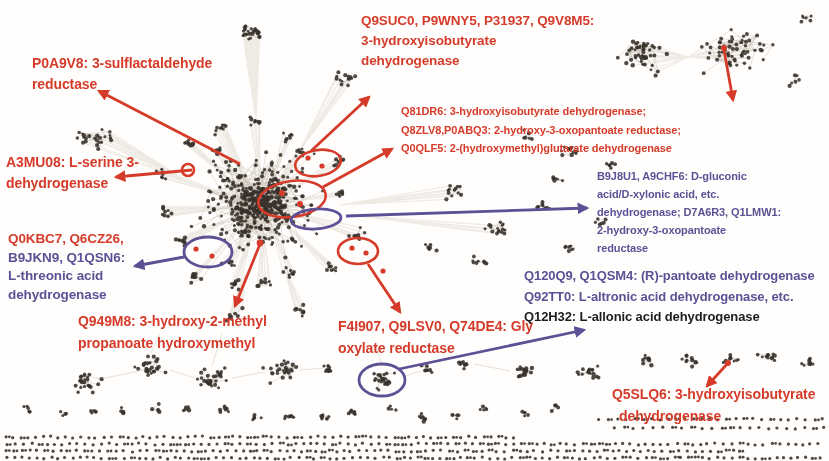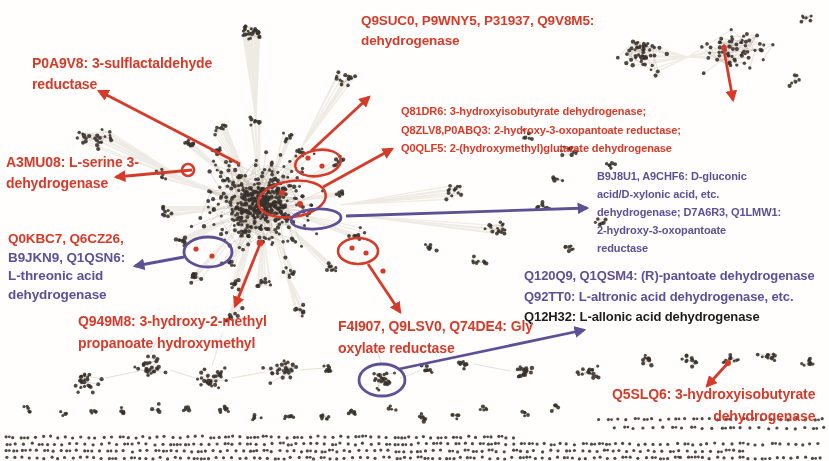--- a/index.html
+++ b/index.html
@@ -14,21 +14,21 @@
   .black{color:var(--ink,#1d1d1d);}
   #lb-p0a9v8{left:32px;top:53px;font-size:14px;line-height:21px;}
   #lb-q9suc0{left:361px;top:11px;font-size:13.5px;line-height:20px;}
   #lb-q81dr6{left:401px;top:102px;font-size:11px;line-height:18.5px;}
   #lb-a3mu08{left:6px;top:152px;font-size:14px;line-height:21px;}
   #lb-q0kbc7{left:8px;top:230px;font-size:13.5px;line-height:18.5px;}
   #lb-q949m8{left:78px;top:311px;font-size:14px;line-height:21.5px;}
   #lb-b9j8u1{left:597px;top:167px;font-size:11px;line-height:18px;}
   #lb-q120q9{left:524px;top:266px;font-size:13px;line-height:20.5px;}
   #lb-f4i907{left:338px;top:316px;font-size:14px;line-height:21.5px;}
-  #lb-q5slq6{left:612px;top:384px;font-size:14px;line-height:21.5px;text-align:right;}
+  #lb-q5slq6{left:612px;top:384px;font-size:14px;line-height:21.5px;}
   #lb-q5slq6 .ln:nth-child(2){margin-left:7px;}
   .er{stroke:var(--red,#d63b2a);stroke-width:2.6;fill:none;}
   .ep{stroke:var(--purple,#5d5095);stroke-width:2.8;fill:none;}
   .ar{stroke:var(--red,#d63b2a);stroke-width:2.8;}
   .ap{stroke:var(--purple,#5d5095);stroke-width:2.8;}
   .mk{fill:var(--red,#d63b2a);}
 </style>
 </head>
 <body>
 
@@ -1832,20 +1832,21 @@
         <circle cx="820.1" cy="457.9" r="1.6"></circle>
       </g>
     </svg>
 
   <div class="label" id="lb-p0a9v8">
     <div class="ln red">P0A9V8: 3-sulflactaldehyde</div>
     <div class="ln red">reductase</div>
   </div>
   <div class="label" id="lb-q9suc0">
     <div class="ln red">Q9SUC0, P9WNY5, P31937, Q9V8M5:</div>
+    <div class="ln red">3-hydroxyisobutyrate</div>
     <div class="ln red">dehydrogenase</div>
   </div>
   <div class="label" id="lb-q81dr6">
     <div class="ln red">Q81DR6: 3-hydroxyisobutyrate dehydrogenase;</div>
     <div class="ln red">Q8ZLV8,P0ABQ3: 2-hydroxy-3-oxopantoate reductase;</div>
     <div class="ln red">Q0QLF5: 2-(hydroxymethyl)glutarate dehydrogenase</div>
   </div>
   <div class="label" id="lb-a3mu08">
     <div class="ln red">A3MU08: L-serine 3-</div>
     <div class="ln red">dehydrogenase</div>

